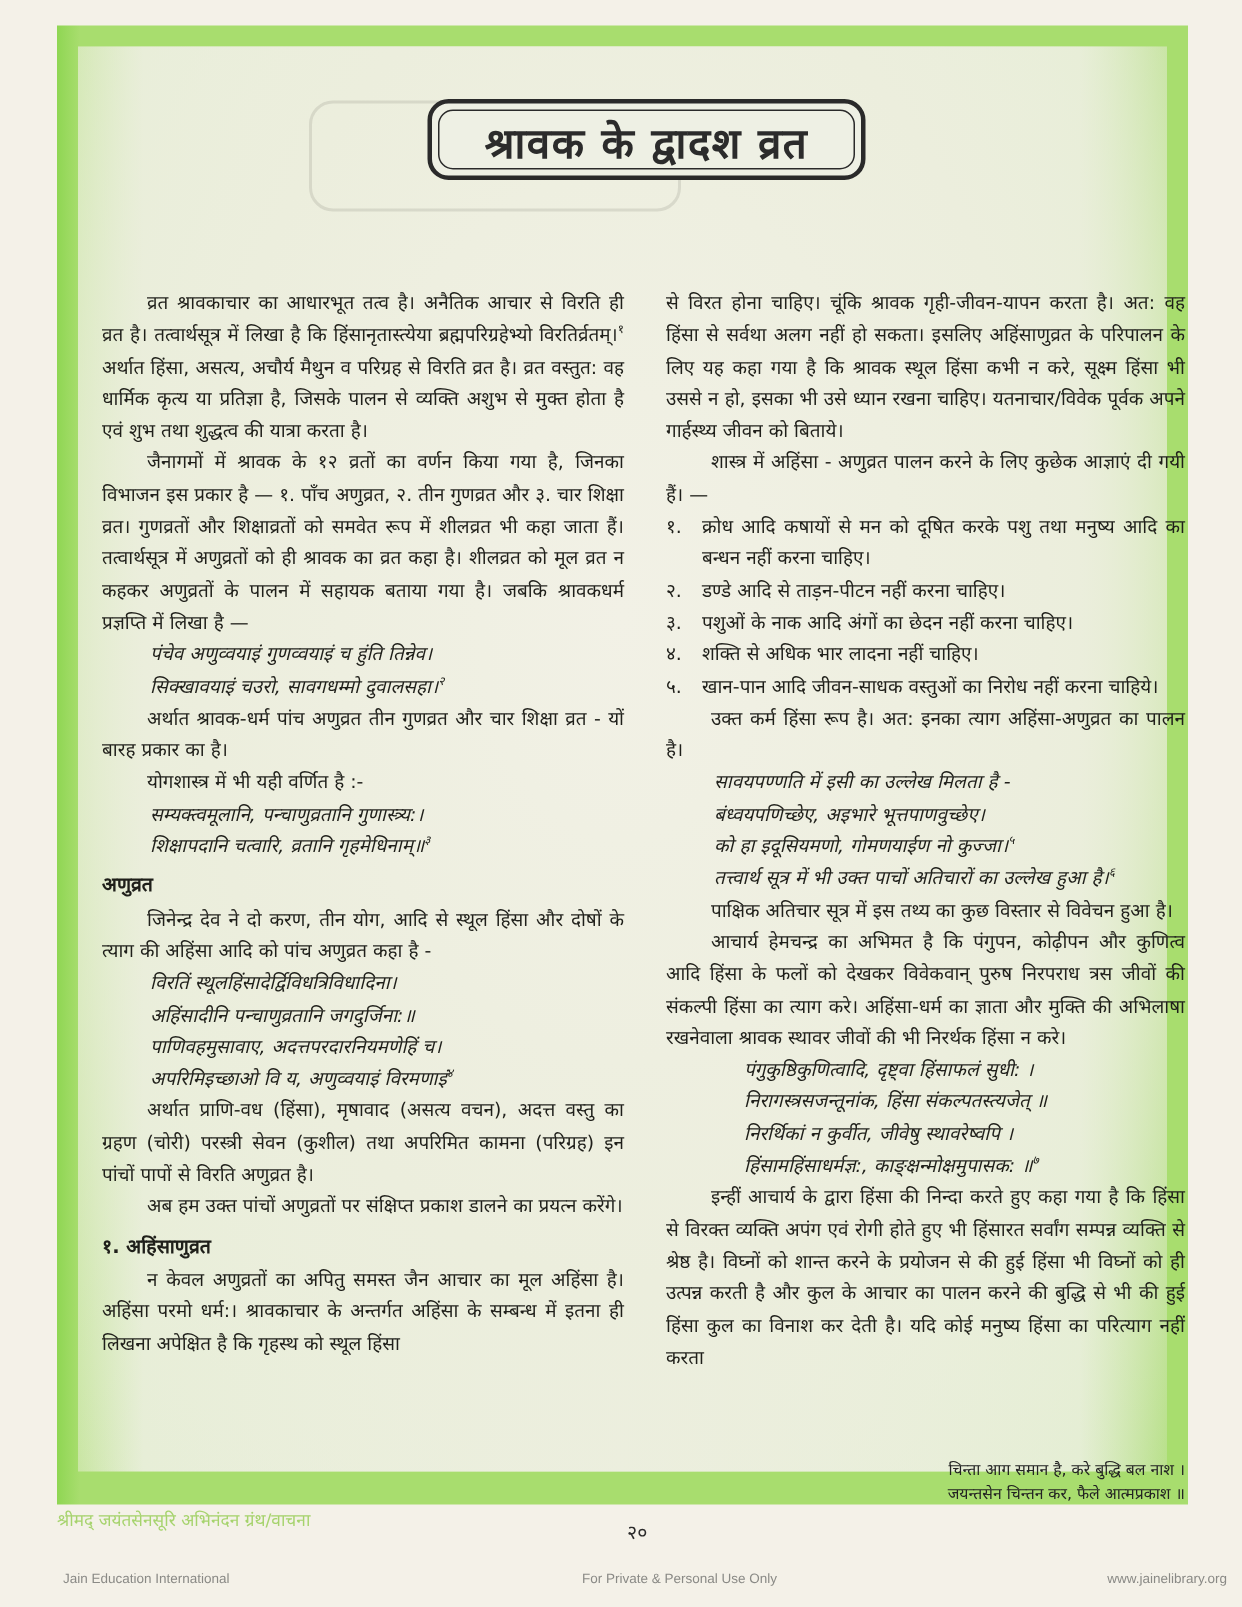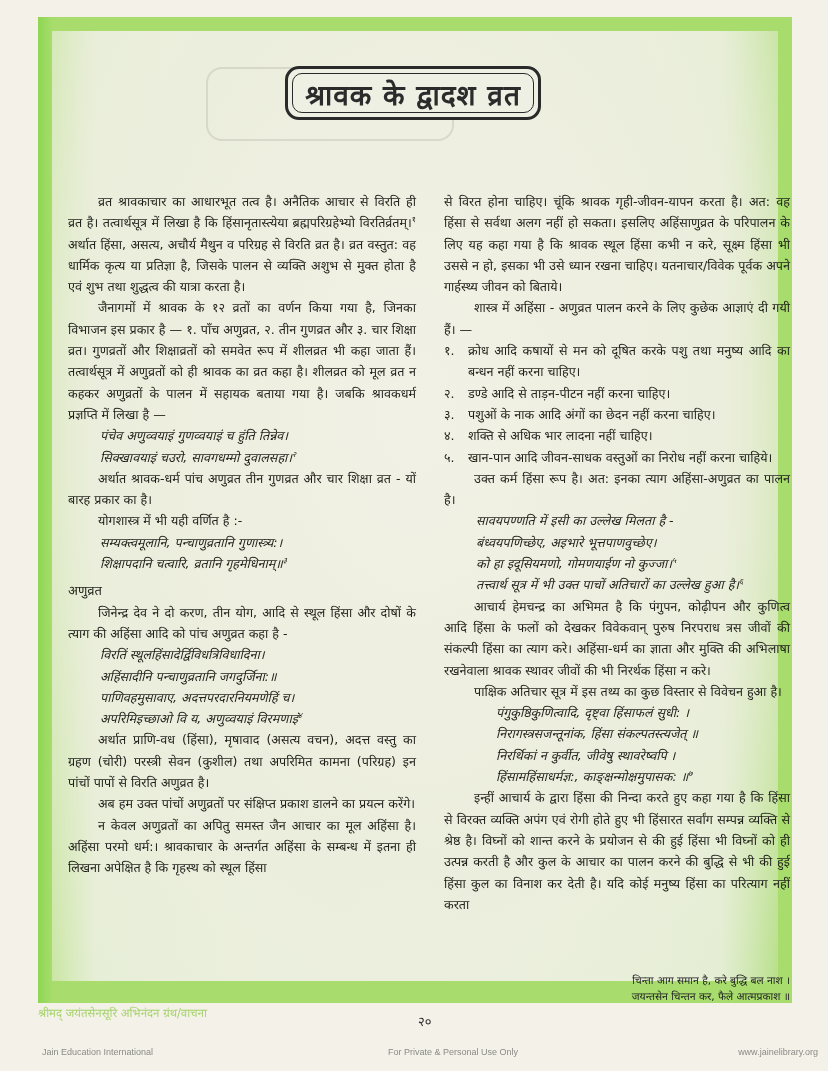--- a/index.html
+++ b/index.html
@@ -14,21 +14,21 @@
     background:linear-gradient(90deg,#8fd653 0%,#a8dd6e 2%,#a8dd6e 100%);
     box-sizing:border-box;
   }
   .panel {
     position:absolute; left:14px; top:14px; right:14px; bottom:22px;
     background:
       radial-gradient(ellipse at 50% 40%, #f2f1e6 0%, #eceedd 55%, rgba(236,238,221,0) 100%),
       linear-gradient(90deg,#c9e6a3 0%,#e6eed6 6%,#ecefe0 50%,#e3eed2 92%,#b8e08a 100%);
   }
   .title-box {
-    position:absolute; left:233px; top:35px; width:256px; height:54px;
+    position:absolute; left:233px; top:35px; width:292px; height:54px;
     border:3px solid #2a2a2a; border-radius:14px; box-sizing:border-box;
     background:#eef0e4;
   }
   .title-box::before {
     content:""; position:absolute; left:4px; top:4px; right:4px; bottom:4px;
     border:1.5px solid #2a2a2a; border-radius:10px;
   }
   .title-ghost {
     position:absolute; left:154px; top:36px; width:244px; height:70px;
     border:2px solid rgba(150,150,140,0.25); border-radius:16px;
@@ -44,21 +44,21 @@
   .col {
     position:absolute; top:160px; width:348px;
     font-size:12.6px; line-height:21.3px; text-align:justify;
   }
   .col.left { left:16px; }
   .col.right { left:392px; width:346px; }
   .col p { margin:0; }
   .indent { text-indent:30px; }
   .verse { padding-left:32px; text-align:left;font-style:italic; }
   .vline { display:block; }
-  .heading { font-weight:normal; font-size:13px; margin-top:6px !important; }
+  .heading { font-weight:bold; font-size:13px; margin-top:6px !important; }
   .list-item { display:flex; }
   .list-num { width:24px; flex:none; }
   .list-text { flex:1; }
   sup { font-size:8px; line-height:0; }
   .footer-left {
     position:absolute; left:38px; top:1005px; font-size:11.5px; color:#a6d36d;
   }
   .page-num {
     position:absolute; left:418px; top:1012px; font-size:13px; color:#2b2b2b;
   }
@@ -95,20 +95,21 @@
       <p class="heading">अणुव्रत</p>
       <p class="indent">जिनेन्द्र देव ने दो करण, तीन योग, आदि से स्थूल हिंसा और दोषों के त्याग की अहिंसा आदि को पांच अणुव्रत कहा है -</p>
       <div class="verse">
         <span class="vline">विरतिं स्थूलहिंसादेर्द्विविधत्रिविधादिना।</span>
         <span class="vline">अहिंसादीनि पन्चाणुव्रतानि जगदुर्जिना:॥</span>
         <span class="vline">पाणिवहमुसावाए, अदत्तपरदारनियमणेहिं च।</span>
         <span class="vline"><span>अपरिमिइच्छाओ वि य, अणुव्वयाइं विरमणाइं</span><sup>४</sup></span>
       </div>
       <p class="indent">अर्थात प्राणि-वध (हिंसा), मृषावाद (असत्य वचन), अदत्त वस्तु का ग्रहण (चोरी) परस्त्री सेवन (कुशील) तथा अपरिमित कामना (परिग्रह) इन पांचों पापों से विरति अणुव्रत है।</p>
       <p class="indent">अब हम उक्त पांचों अणुव्रतों पर संक्षिप्त प्रकाश डालने का प्रयत्न करेंगे।</p>
+      <p class="heading">१. अहिंसाणुव्रत</p>
       <p class="indent">न केवल अणुव्रतों का अपितु समस्त जैन आचार का मूल अहिंसा है। अहिंसा परमो धर्म:। श्रावकाचार के अन्तर्गत अहिंसा के सम्बन्ध में इतना ही लिखना अपेक्षित है कि गृहस्थ को स्थूल हिंसा</p>
     </div>
 
     <div class="col right">
       <p>से विरत होना चाहिए। चूंकि श्रावक गृही-जीवन-यापन करता है। अत: वह हिंसा से सर्वथा अलग नहीं हो सकता। इसलिए अहिंसाणुव्रत के परिपालन के लिए यह कहा गया है कि श्रावक स्थूल हिंसा कभी न करे, सूक्ष्म हिंसा भी उससे न हो, इसका भी उसे ध्यान रखना चाहिए। यतनाचार/विवेक पूर्वक अपने गार्हस्थ्य जीवन को बिताये।</p>
       <p class="indent">शास्त्र में अहिंसा - अणुव्रत पालन करने के लिए कुछेक आज्ञाएं दी गयी हैं। —</p>
       <div>
         <div class="list-item">
             <span class="list-num">१.</span>
             <span class="list-text">क्रोध आदि कषायों से मन को दूषित करके पशु तथा मनुष्य आदि का बन्धन नहीं करना चाहिए।</span>
@@ -130,22 +131,22 @@
             <span class="list-text">खान-पान आदि जीवन-साधक वस्तुओं का निरोध नहीं करना चाहिये।</span>
           </div>
       </div>
       <p class="indent">उक्त कर्म हिंसा रूप है। अत: इनका त्याग अहिंसा-अणुव्रत का पालन है।</p>
       <div class="verse">
         <span class="vline">सावयपण्णति में इसी का उल्लेख मिलता है -</span>
         <span class="vline">बंध्वयपणिच्छेए, अइभारे भूत्तपाणवुच्छेए।</span>
         <span class="vline"><span>को हा इदूसियमणो, गोमणयाईण नो कुज्जा।</span><sup>५</sup></span>
         <span class="vline"><span>तत्त्वार्थ सूत्र में भी उक्त पाचों अतिचारों का उल्लेख हुआ है।</span><sup>६</sup></span>
       </div>
+      <p class="indent">पाक्षिक अतिचार सूत्र में इस तथ्य का कुछ विस्तार से विवेचन हुआ है।</p>
       <p class="indent">आचार्य हेमचन्द्र का अभिमत है कि पंगुपन, कोढ़ीपन और कुणित्व आदि हिंसा के फलों को देखकर विवेकवान् पुरुष निरपराध त्रस जीवों की संकल्पी हिंसा का त्याग करे। अहिंसा-धर्म का ज्ञाता और मुक्ति की अभिलाषा रखनेवाला श्रावक स्थावर जीवों की भी निरर्थक हिंसा न करे।</p>
-      <p class="indent">पाक्षिक अतिचार सूत्र में इस तथ्य का कुछ विस्तार से विवेचन हुआ है।</p>
       <div class="verse" style="padding-left:52px">
         <span class="vline">पंगुकुष्ठिकुणित्वादि, दृष्ट्वा हिंसाफलं सुधी: ।</span>
         <span class="vline">निरागस्त्रसजन्तूनांक, हिंसा संकल्पतस्त्यजेत् ॥</span>
         <span class="vline">निरर्थिकां न कुर्वीत, जीवेषु स्थावरेष्वपि ।</span>
         <span class="vline"><span>हिंसामहिंसाधर्मज्ञ:, काङ्क्षन्मोक्षमुपासक: ॥</span><sup>७</sup></span>
       </div>
       <p class="indent">इन्हीं आचार्य के द्वारा हिंसा की निन्दा करते हुए कहा गया है कि हिंसा से विरक्त व्यक्ति अपंग एवं रोगी होते हुए भी हिंसारत सर्वांग सम्पन्न व्यक्ति से श्रेष्ठ है। विघ्नों को शान्त करने के प्रयोजन से की हुई हिंसा भी विघ्नों को ही उत्पन्न करती है और कुल के आचार का पालन करने की बुद्धि से भी की हुई हिंसा कुल का विनाश कर देती है। यदि कोई मनुष्य हिंसा का परित्याग नहीं करता</p>
     </div>
 
   </div>

